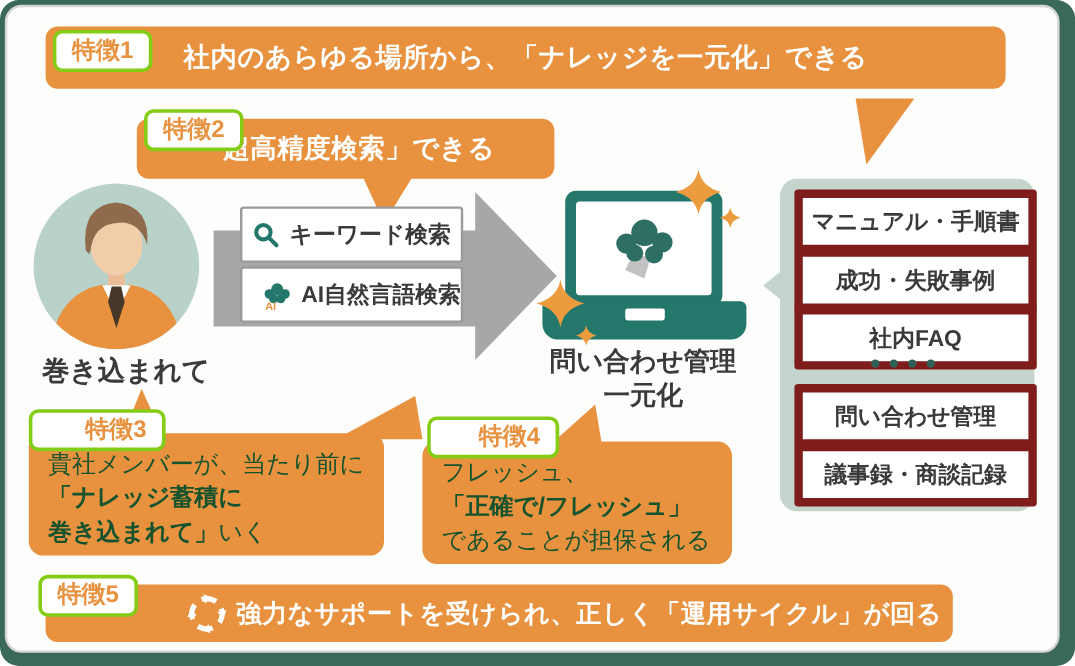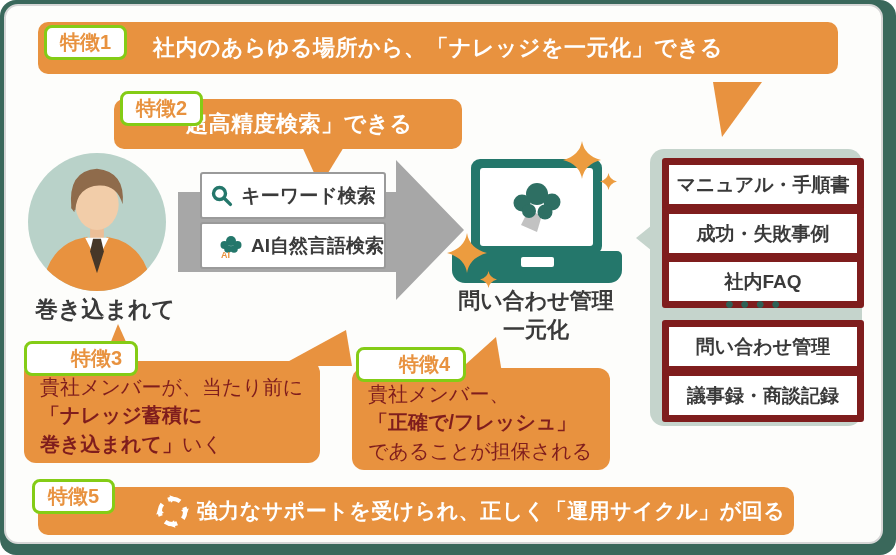--- a/index.html
+++ b/index.html
@@ -54,21 +54,21 @@
     position:absolute;left:12px;width:188px;height:39px;background:#fff;border:7px solid #7f1d1d;border-radius:3px;
     display:flex;align-items:center;justify-content:center;
     font-size:19px;font-weight:800;color:#3A3A3A;
   }
   .kdots{
     position:absolute;left:0;width:100%;top:146px;height:18px;text-align:center;
     color:#2F6055;font-size:24px;font-weight:800;letter-spacing:7px;line-height:18px;
   }
   
   .callout{
-    position:absolute;z-index:2;background:#E8923F;border-radius:12px;color:#7f1d1d;
+    position:absolute;z-index:2;background:#E8923F;border-radius:12px;color:#14532d;
     padding:12px 16px 10px 16px;font-size:20px;line-height:1.42;font-weight:500;
   }
   .callout .b{font-weight:800;}
   .avatar{
     position:absolute;left:28px;top:153px;width:138px;height:138px;border-radius:50%;
     background:#B9D2C9;overflow:hidden;z-index:2;
   }
 </style>
 </head>
 <body>
@@ -175,21 +175,21 @@
   </div>
 
   <div class="callout" style="left:24px;top:361px;width:264px;height:80px;">
     <div>貴社メンバーが、当たり前に</div>
     <div class="b">「ナレッジ蓄積に</div>
     <div><span class="b">巻き込まれて」</span><span>いく</span></div>
   </div>
   <div class="tag" style="left:24px;top:341px;padding-left:44px;">特徴3</div>
 
   <div class="callout" style="left:352px;top:368px;width:226px;height:80px;">
-    <div>貴社メンバー、</div>
+    <div>フレッシュ、</div>
     <div class="b">「正確で/フレッシュ」</div>
     <div>であることが担保される</div>
   </div>
   <div class="tag" style="left:356px;top:347px;padding-left:40px;">特徴4</div>
 
   <div class="banner" style="left:38px;top:487px;width:756px;height:48px;justify-content:flex-end;">
     <svg class="abs" style="left:116px;top:6px;" width="37" height="37" viewBox="0 0 38 38">
       <circle cx="19" cy="19" r="13" fill="none" stroke="#FFFFFF" stroke-width="4.4" stroke-dasharray="13 7.4" stroke-dashoffset="5"></circle>
       <g transform="translate(31.8,16.7) rotate(80)">
           <path d="M0,-4 L6.5,0 L0,4 Z" fill="#FFFFFF"></path>

